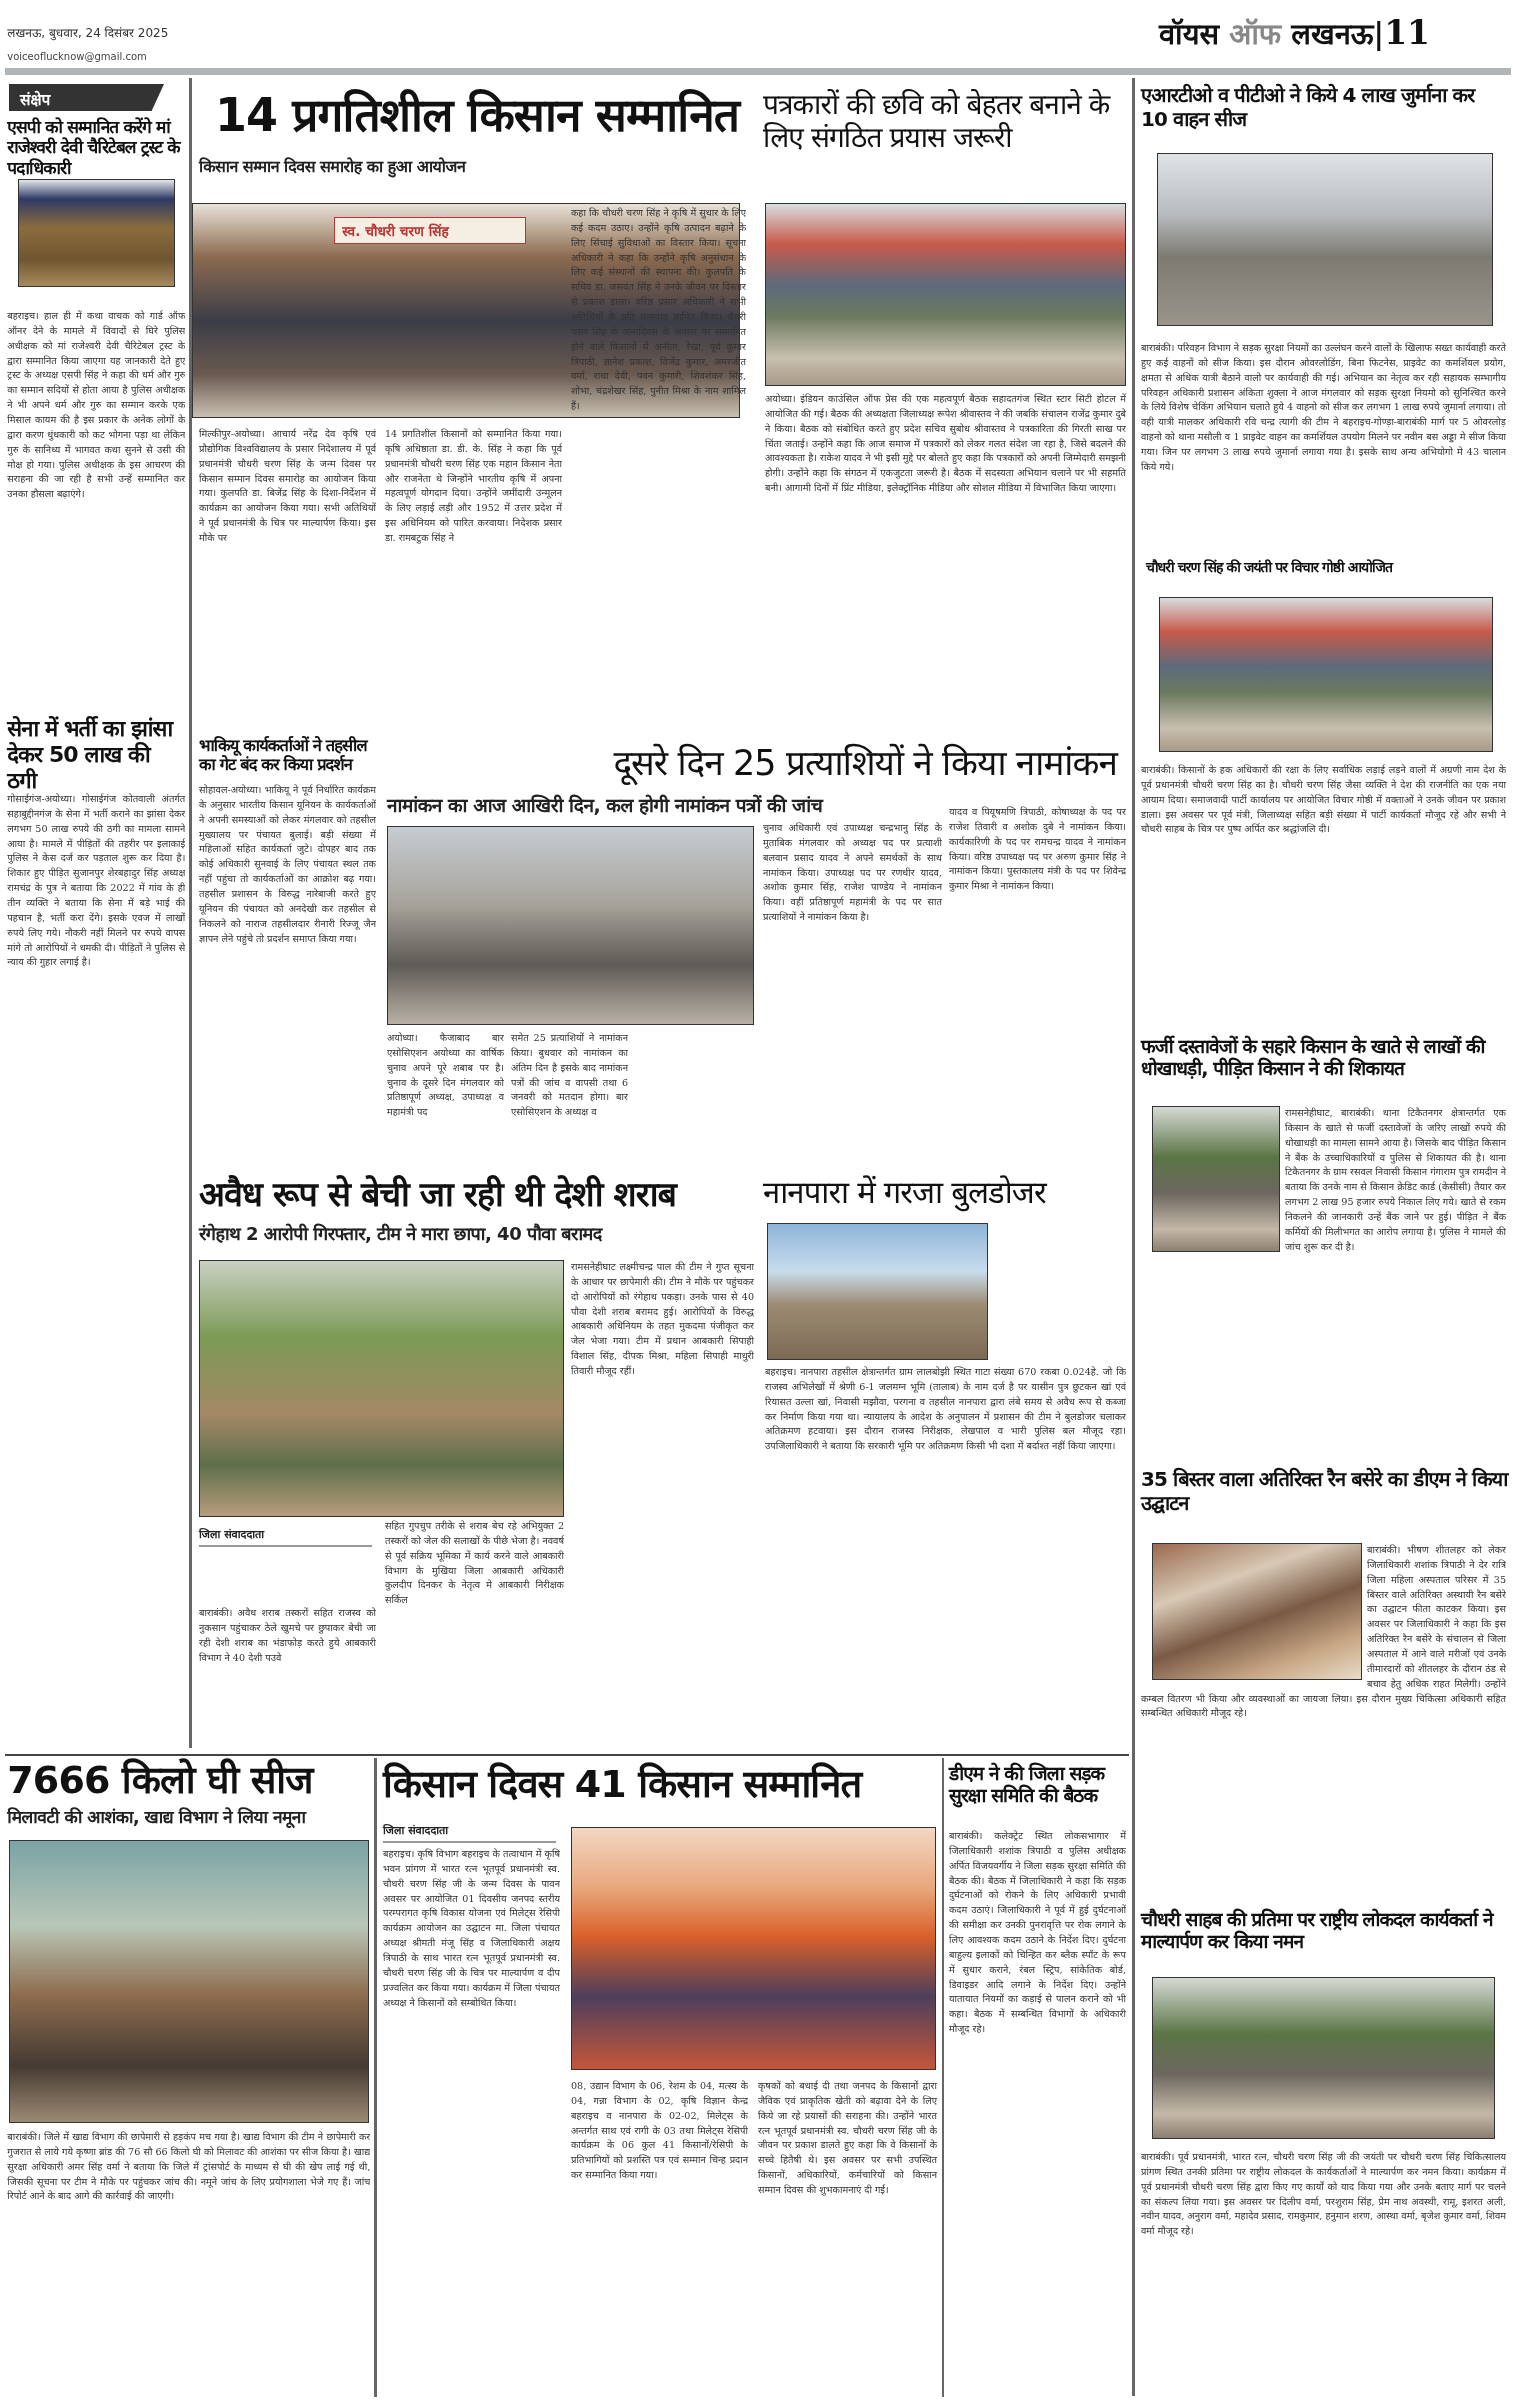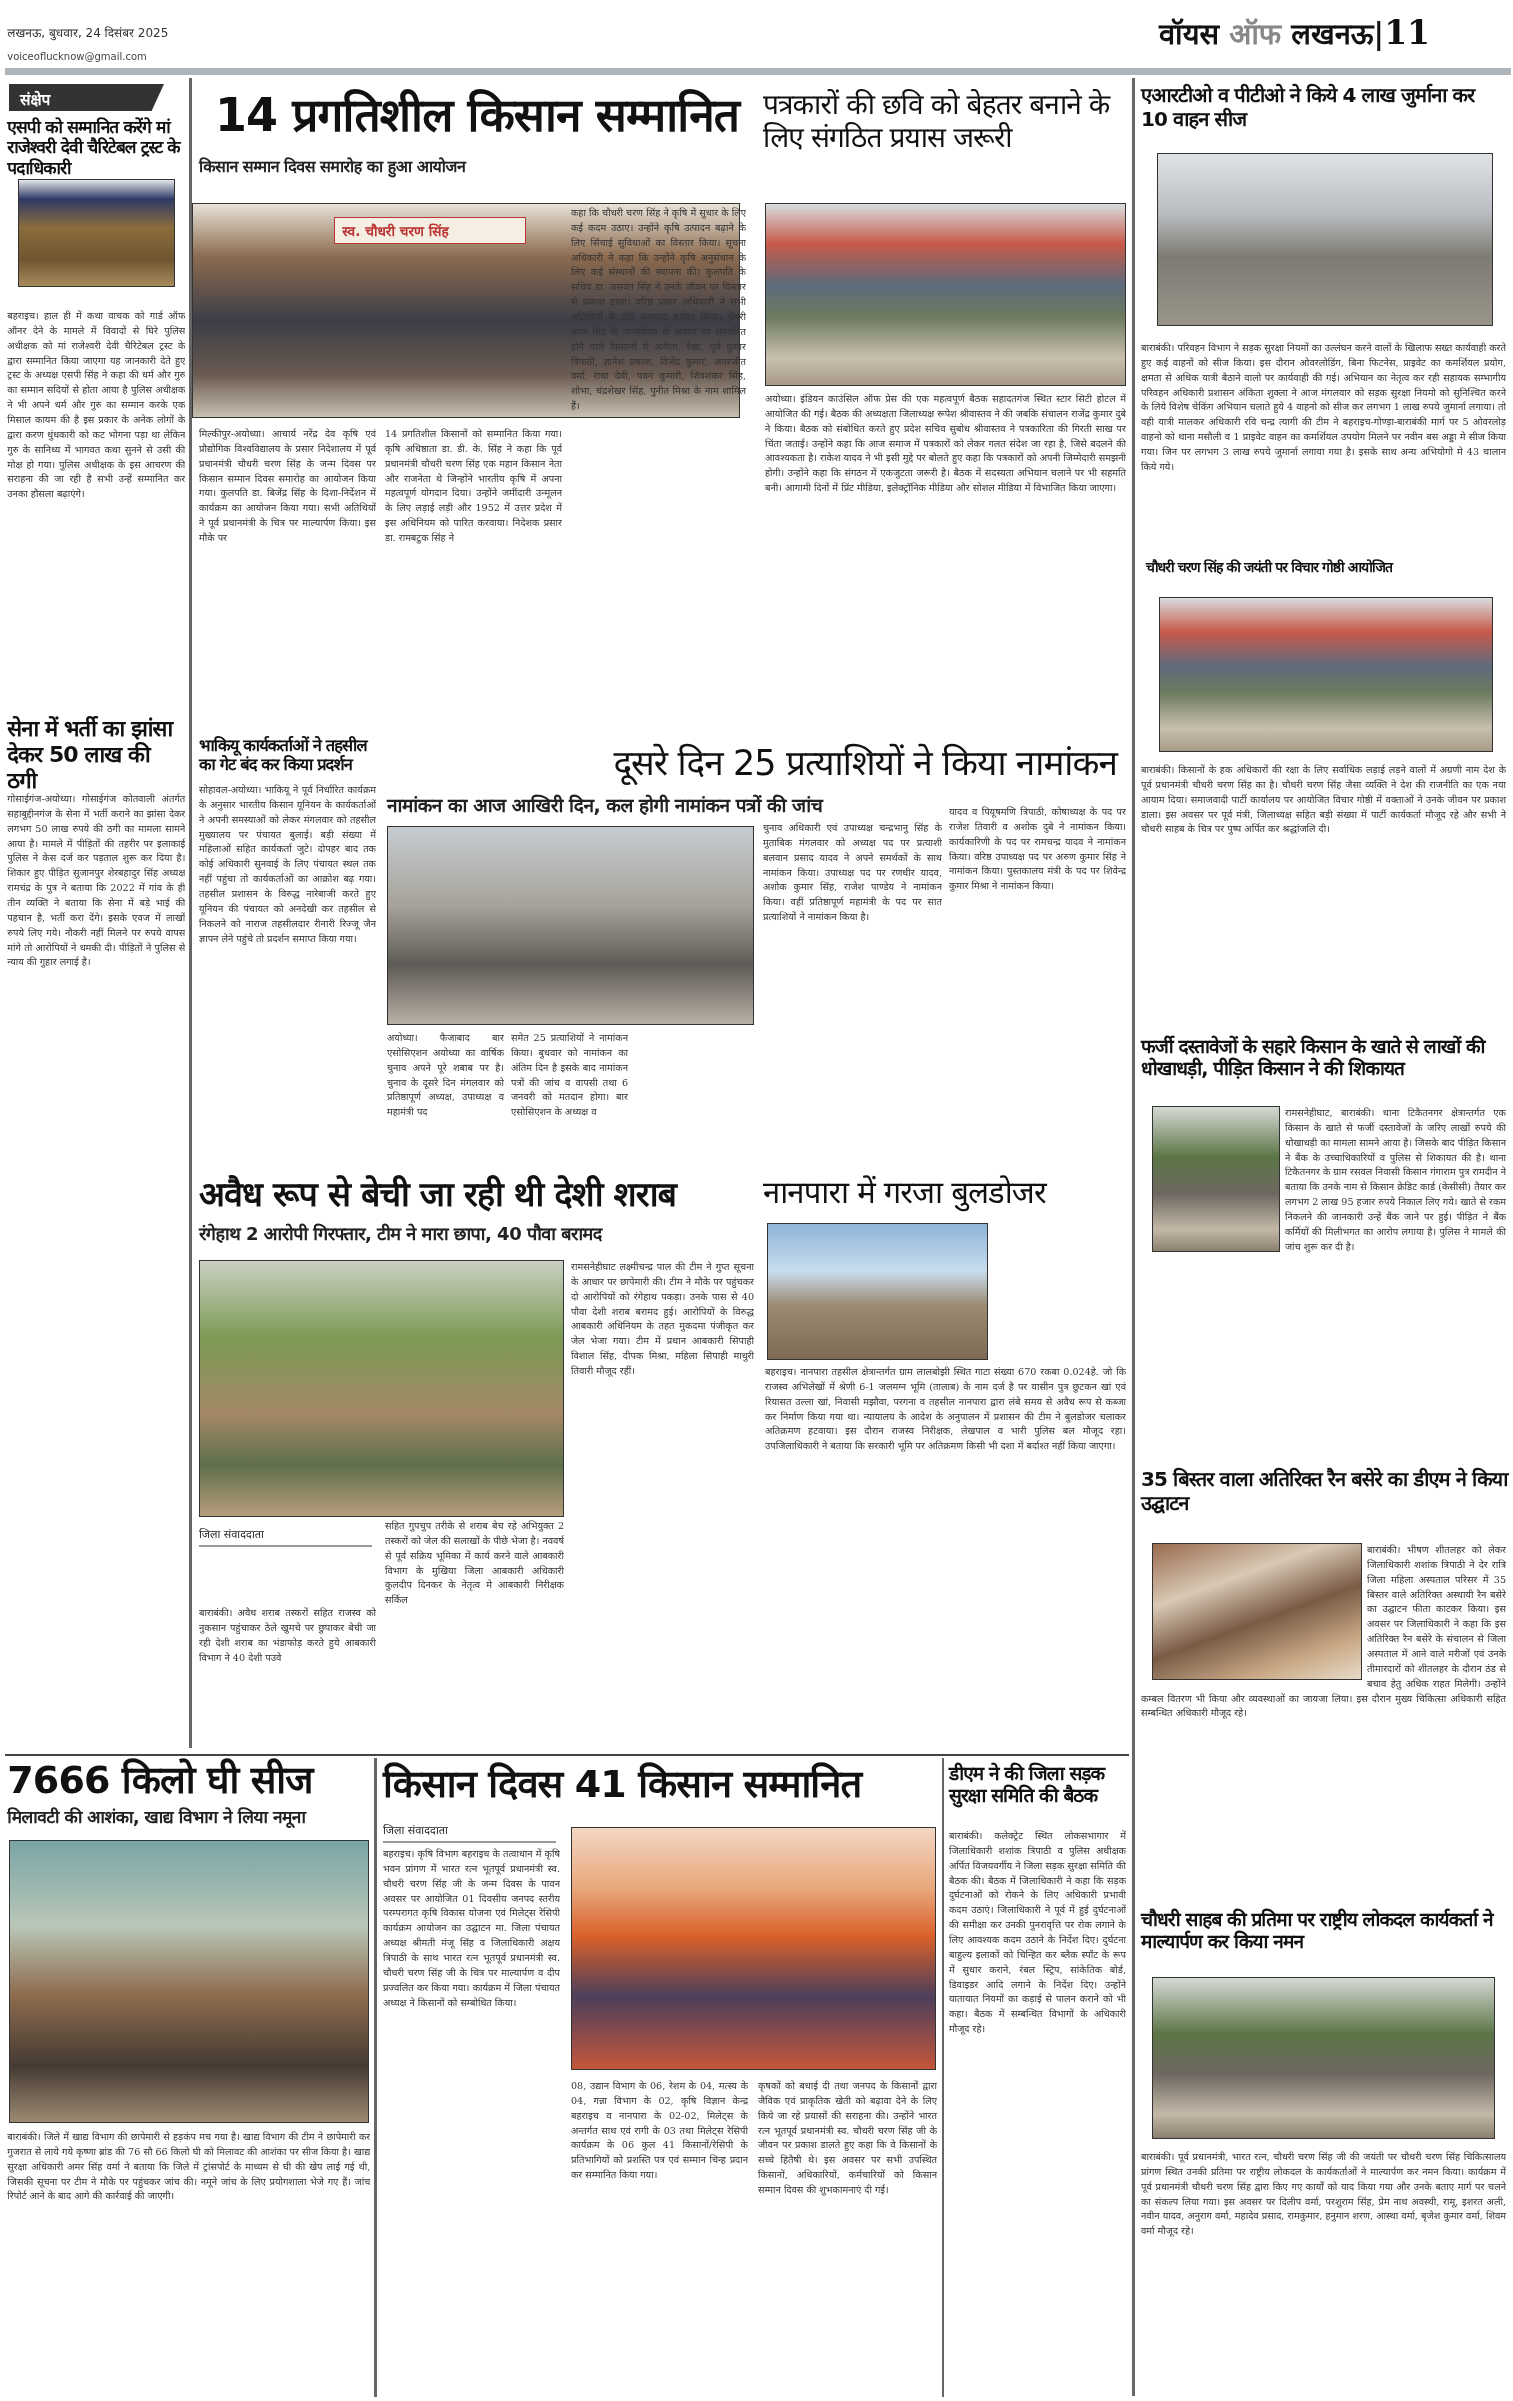--- a/index.html
+++ b/index.html
@@ -24,21 +24,21 @@
   .p-road { background: linear-gradient(180deg, #dfe3e6 0%, #b8bcc0 35%, #7d7a72 60%, #9a958b 100%); }
   .p-hall { background: linear-gradient(180deg, #e8e2d8 0%, #8b6a4f 25%, #3c3d48 55%, #6a5a50 80%, #c9c0b1 100%); }
   .p-field { background: linear-gradient(180deg, #c9d0c2 0%, #7c9a55 30%, #a48866 60%, #5f6f4b 80%, #b69d7c 100%); }
   .p-sky { background: linear-gradient(180deg, #8fb5d9 0%, #c8dced 35%, #9c8b72 60%, #7d6a55 100%); }
   .p-old { background: linear-gradient(180deg, #c6ccd1 0%, #a6a29a 40%, #5e5a55 70%, #b9b1a6 100%); }
   .p-stage { background: linear-gradient(180deg, #f3d6c2 0%, #e8a77c 25%, #d9602a 45%, #4d3f5b 70%, #c4563b 100%); }
   .p-store { background: linear-gradient(180deg, #7aa4a6 0%, #b9c7b8 30%, #8d6b4d 55%, #453a33 80%, #9c8a72 100%); }
   .p-tree { background: linear-gradient(180deg, #d5d9d4 0%, #5b7546 35%, #6d6760 60%, #c4b9a8 85%, #8b7f6f 100%); }
   .p-police { background: linear-gradient(180deg, #e3e6ea 0%, #2e3a66 18%, #8b6c3c 45%, #6f5530 75%, #a88b5c 100%); }
   .tag { left: 9px; top: 84px; width: 155px; height: 27px; background: #333; color: #fff; font-size: 15.5px; font-weight: bold; padding: 3.7px 11px; clip-path: polygon(0 0, 100% 0, 92% 100%, 0 100%); }
-  .byline { font-size: 11px; font-weight: normal; color: #222; border-bottom: 2.7px solid #999; padding-bottom: 3.7px; }
+  .byline { font-size: 11px; font-weight: bold; color: #222; border-bottom: 2.7px solid #999; padding-bottom: 3.7px; }
 </style>
 </head>
 <body>
 
 <div class="abs masthead">
   <div class="abs mh-date">लखनऊ, बुधवार, 24 दिसंबर 2025</div>
   <div class="abs mh-email">voiceoflucknow@gmail.com</div>
   <div class="abs mh-brand">
     <span>वॉयस</span>
     <span class="o">ऑफ</span>

